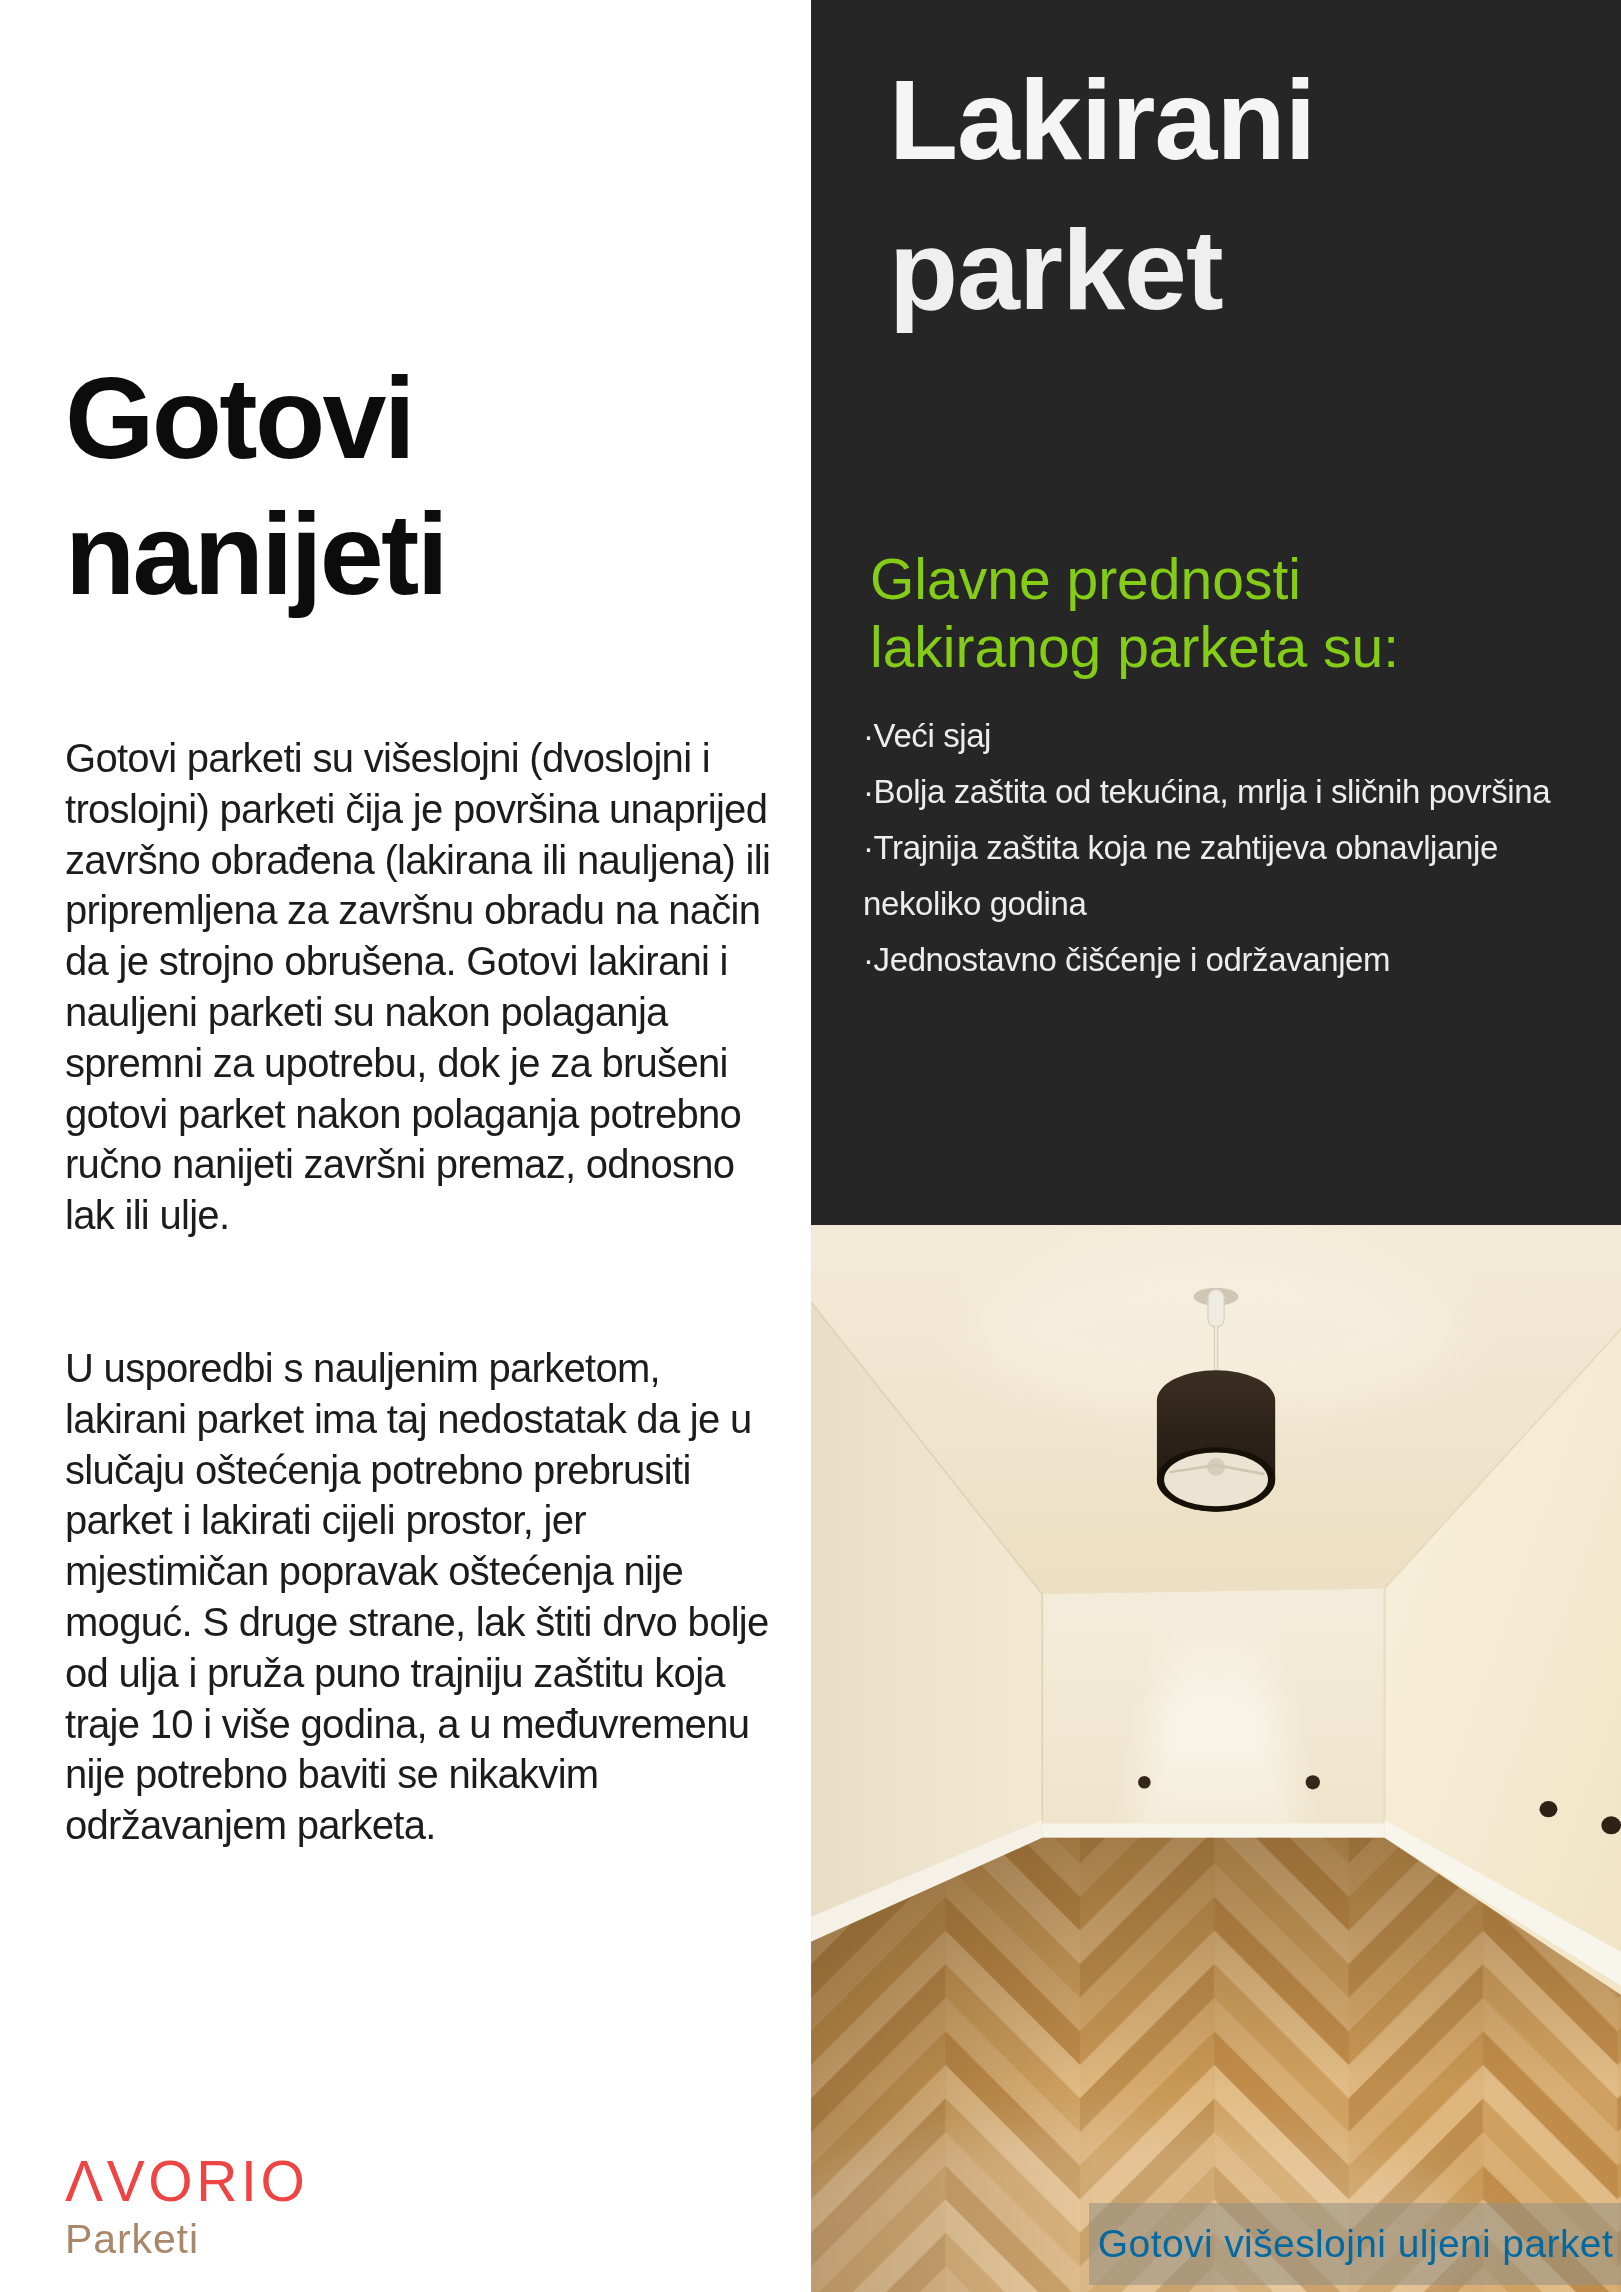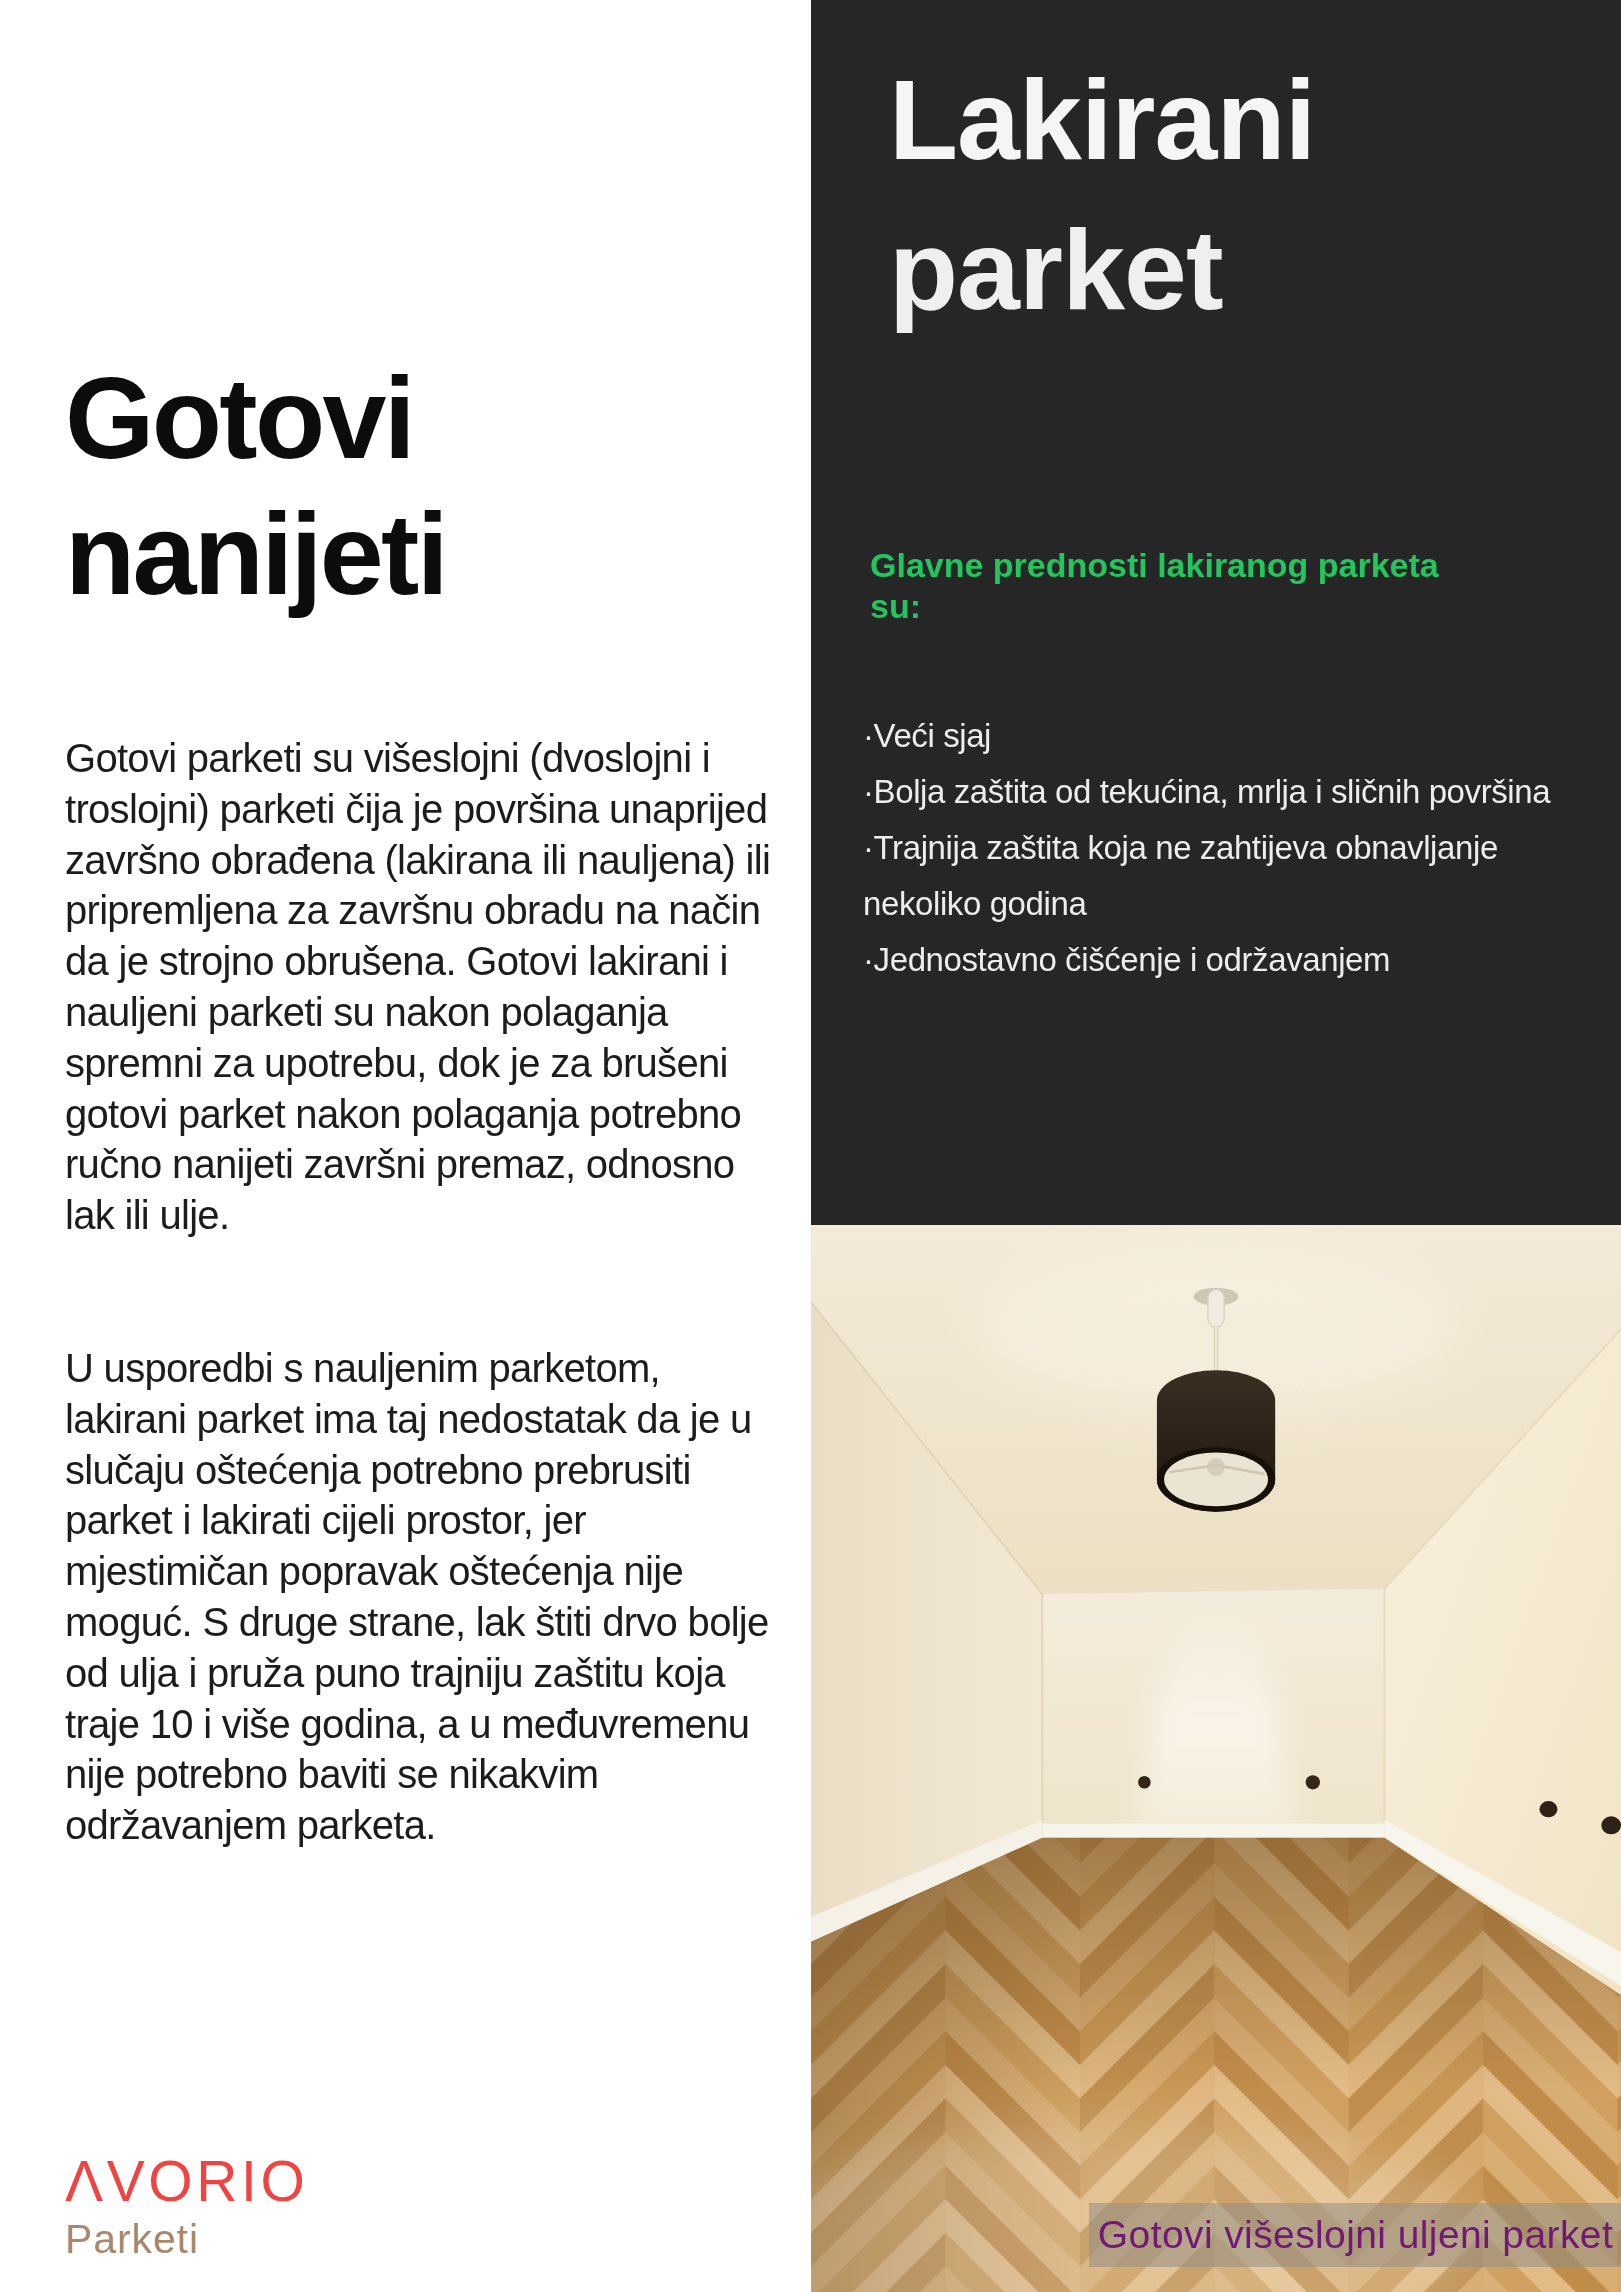--- a/index.html
+++ b/index.html
@@ -35,39 +35,39 @@
   
   .dark-panel {
     position:absolute; left:811px; top:0; width:953px; height:1225px;
     background:#262626; color:#f2f2f2;
   }
   .panel-title { position:absolute; left:78px; top:45px; line-height:1.33; font-size:113px; }
   .panel-title .t1 { font-weight:700; color:#f5f5f5; display:block; letter-spacing:-0.9px; }
   .panel-title .t2 { font-weight:700; color:#efefef; display:block; letter-spacing:-0.9px; }
   .panel-subhead {
     position:absolute; left:59px; top:545px; width:591px;
-    font-size:34px; font-weight:700; line-height:1.2; color:#22c55e;
+    font-size:57px; font-weight:400; line-height:1.2; color:#84cc16;
   }
   .panel-bullets {
     position:absolute; left:52px; top:708px; width:708px;
     list-style:none; font-size:33px; font-weight:300; line-height:56px;
     color:#ededed; letter-spacing:-0.4px;
   }
 
   
   .photo {
     position:absolute; left:811px; top:1225px; width:811px; height:1068px;
     overflow:hidden; background:#efe5cf;
   }
   .photo svg { position:absolute; inset:0; display:block; }
   .photo-caption {
-    position:absolute; left:278px; top:978px; right:0; height:64px;
+    position:absolute; left:278px; top:978px; right:0; height:82px;
     background:rgba(150,144,133,0.58);
     display:flex; align-items:center; justify-content:center;
-    font-size:39px; font-weight:400; color:#701a75; letter-spacing:0.4px;
+    font-size:39px; font-weight:400; color:#0369a1; letter-spacing:0.4px;
   }
 </style>
 </head>
 <body>
 
 <div class="page">
 
   <h1 class="left-heading">Gotovi
 nanijeti</h1>
 

